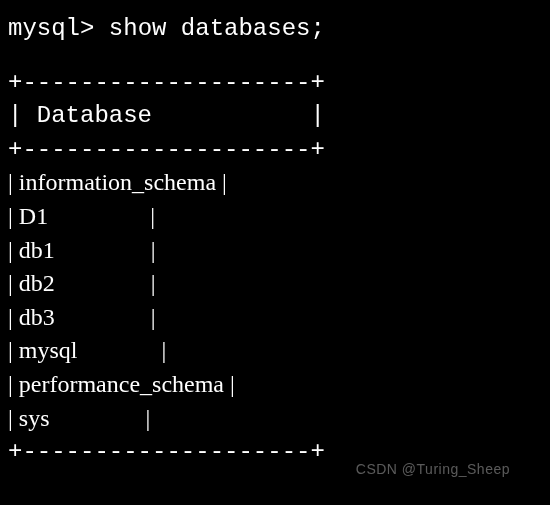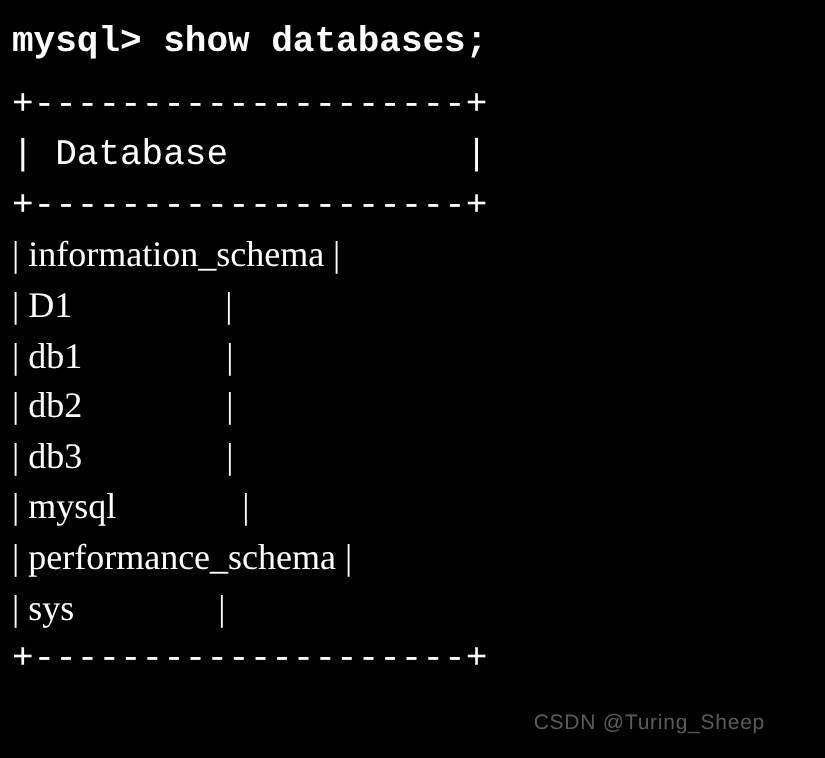--- a/index.html
+++ b/index.html
@@ -14,42 +14,41 @@
       font-size: 24px;
       line-height: 1.4;
       width: 550px;
       height: 505px;
       padding: 12px 8px;
       position: relative;
       overflow: hidden;
     }
     .prompt-line {
       white-space: pre;
-      margin-bottom: 8px;
-      font-weight: bold;
+      margin-bottom: 20px;
     }
     .prompt {
       display: inline;
     }
     .command {
       display: inline;
     }
     .table-border {
       white-space: pre;
     }
     .table-header-row {
       white-space: pre;
     }
     .table-data-row {
       white-space: pre;
       font-family: Liberation Serif, serif;
     }
     .watermark {
       position: absolute;
-      bottom: 13px;
+      bottom: 25px;
       right: 40px;
       font-size: 14px;
       color: rgba(180, 180, 180, 0.5);
       font-family: Arial, sans-serif;
       letter-spacing: 0.5px;
     }
   </style>
 </head>
 <body>
 

